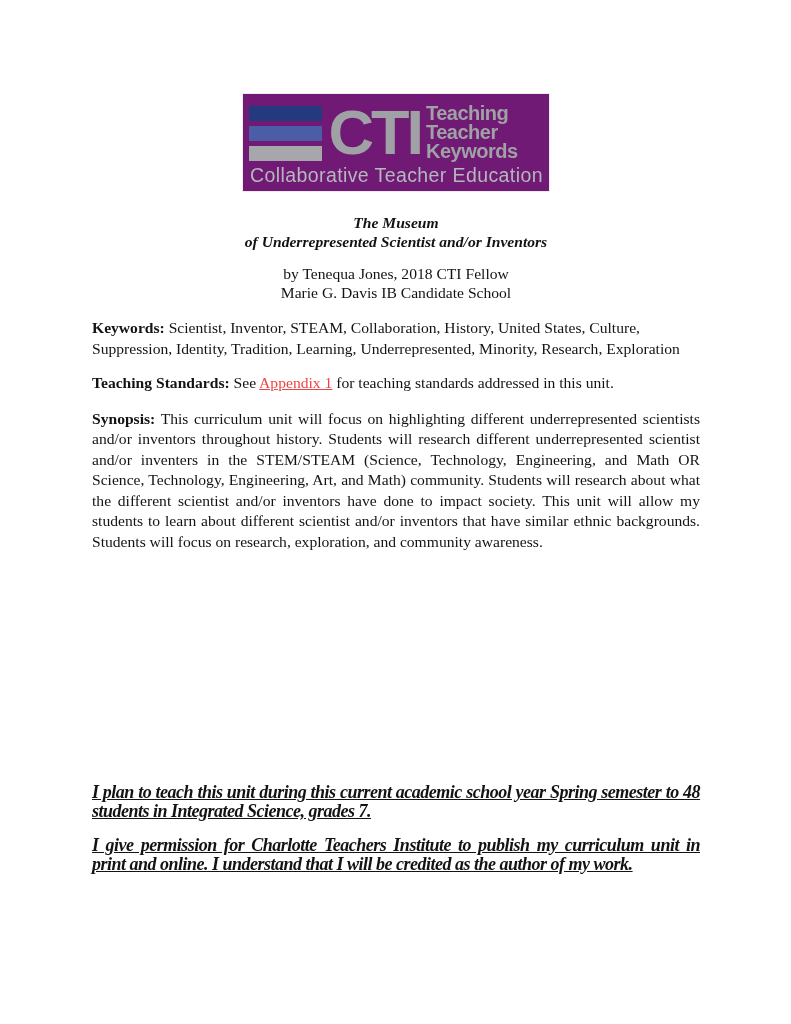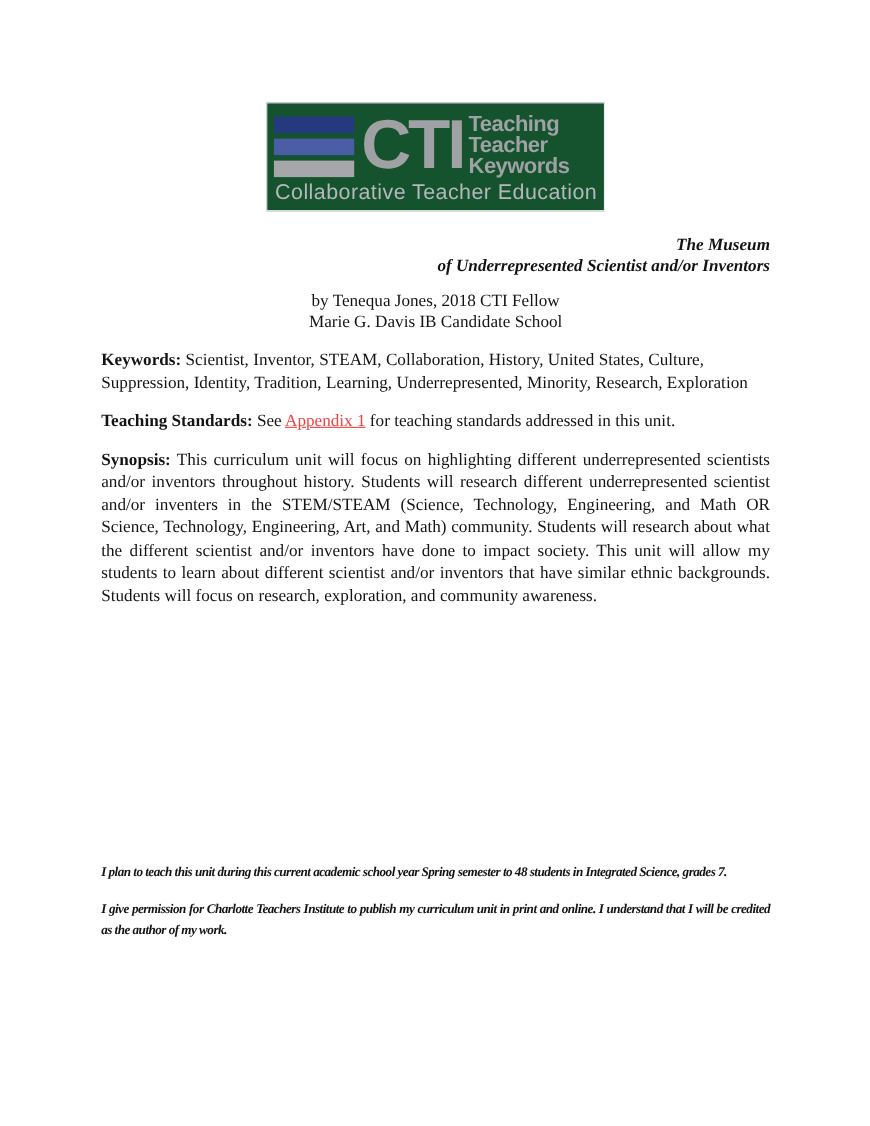--- a/index.html
+++ b/index.html
@@ -13,21 +13,21 @@
     color: #131313;
     margin: 0 auto;
   }
   
   .logo-box {
     width: 308px;
     margin: 93px auto 0 auto;
     border: 1px solid #ececec;
     box-sizing: border-box;
     padding: 6px 4px 6px 6px;
-    background: #14532d;
+    background: #701a75;
   }
   .logo-top { display: flex; align-items: flex-start; }
   .logo-bars { display: flex; flex-direction: column; gap: 5px; padding-top: 6px; }
   .logo-bar { width: 73px; height: 15px; }
   .logo-cti {
     font-family: "Liberation Sans", sans-serif;
     font-weight: bold;
     font-size: 63px;
     line-height: 60px;
     letter-spacing: -3px;
@@ -48,37 +48,38 @@
     font-size: 19.5px;
     line-height: 20px;
     letter-spacing: 0.4px;
     margin-top: 3px;
     white-space: nowrap;
   }
   
   .content { padding: 0 91px 0 92px; font-size: 15.6px; }
   .title-block {
     margin-top: 21px;
-    text-align: right;
+    text-align: center;
     font-weight: bold;
     font-style: italic;
     line-height: 19px;
   }
   .center-block { margin-top: 14px; text-align: center; line-height: 18.5px; }
   .para { margin: 14px 0 0 0; line-height: 20.5px; }
   .justify { text-align: justify; }
   a.doc-link { text-decoration: underline; cursor: pointer; }
   .footnote {
     font-style: italic;
     font-weight: bold;
-    font-size: 12px;
+    font-size: 18px;
     line-height: 19px;
     letter-spacing: -0.5px;
     text-align: justify;
     margin: 0;
+    text-decoration: underline;
   }
   .footnote.first { margin-top: 231px; }
   .footnote.second { margin-top: 15px; }
 </style>
 </head>
 <body>
 
 <div class="page">
 
   <div class="logo-box">

